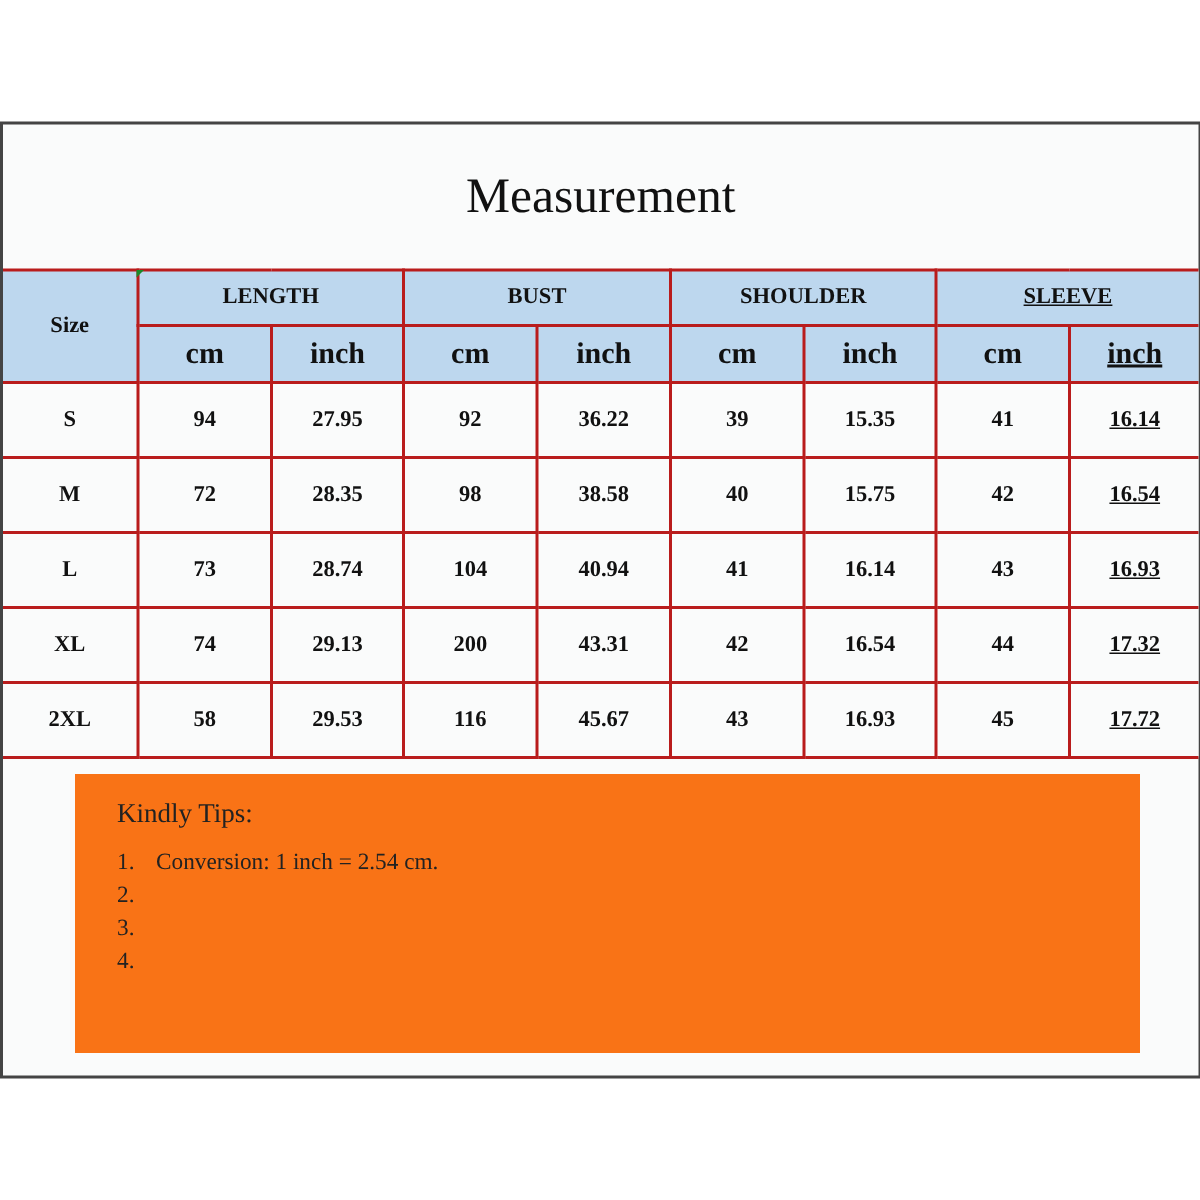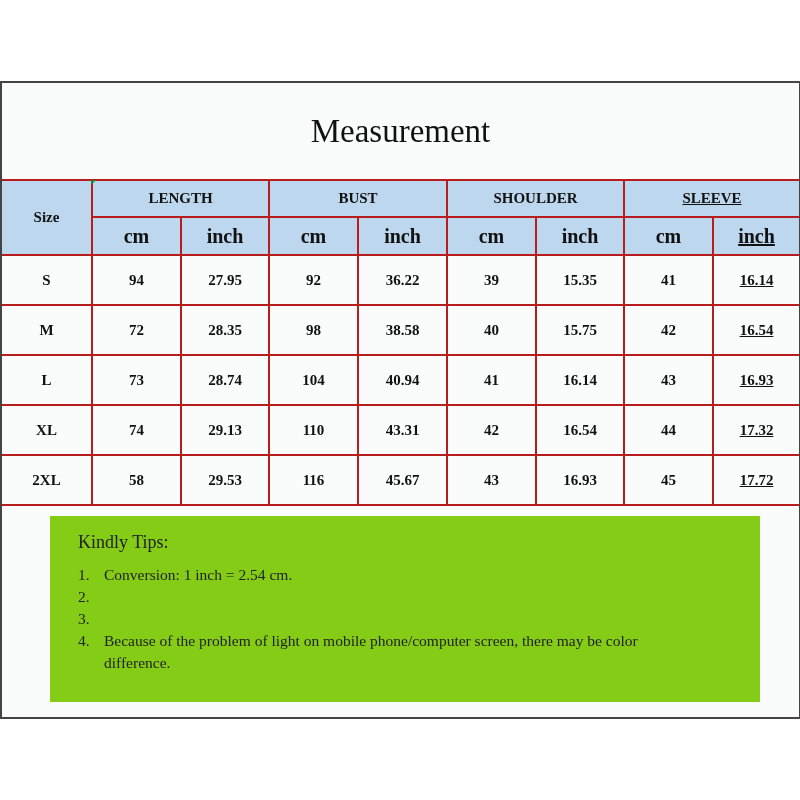--- a/index.html
+++ b/index.html
@@ -9,21 +9,21 @@
   table { position:absolute; left:0; top:96px; border-collapse:collapse; table-layout:fixed; }
   td, th { border:2px solid #b91c1c; text-align:center; vertical-align:middle; padding:0; font-weight:bold; color:#111; }
   th { background:#bdd7ee; font-size:15px; }
   tr.h1 th { height:35px; }
   tr.h2 th { height:36px; font-size:20px; }
   td { height:48px; font-size:15px; background:#fafbfb; }
   table { border-left:none; }
   tr > :first-child { border-left:none; }
   tr > :last-child { border-right:none;text-decoration:underline; }
   .corner-mark { position:absolute; left:89px; top:97px; width:0; height:0; border-top:5px solid #1a8a2a; border-right:5px solid transparent; }
-  .tips { position:absolute; left:48px; top:433px; width:710px; height:186px; background:#84cc16; }
+  .tips { position:absolute; left:48px; top:433px; width:710px; height:186px; background:#f97316; }
   .tips-title { position:absolute; left:28px; top:16px; font-size:18px; color:#222; }
   .tips ol { position:absolute; left:0; top:48px; margin:0; padding:0; list-style:none; width:700px; }
   .tips li { font-size:15.5px; color:#222; line-height:22px; display:flex; }
   .tips li .num { width:26px; margin-left:28px; flex:none; }
   .tips li .txt { width:580px; }
 </style>
 </head>
 <body>
 
 <div class="frame">
@@ -91,21 +91,21 @@
         <td>40.94</td>
         <td>41</td>
         <td>16.14</td>
         <td>43</td>
         <td>16.93</td>
       </tr>
       <tr>
         <td>XL</td>
         <td>74</td>
         <td>29.13</td>
-        <td>110</td>
+        <td>200</td>
         <td>43.31</td>
         <td>42</td>
         <td>16.54</td>
         <td>44</td>
         <td>17.32</td>
       </tr>
       <tr>
         <td>2XL</td>
         <td>58</td>
         <td>29.53</td>
@@ -128,17 +128,16 @@
           <span class="txt">Conversion: 1 inch = 2.54 cm.</span>
         </li>
       <li>
           <span class="num">2.</span>
         </li>
       <li>
           <span class="num">3.</span>
         </li>
       <li>
           <span class="num">4.</span>
-          <span class="txt">Because of the problem of light on mobile phone/computer screen, there may be color difference.</span>
         </li>
     </ol>
   </div>
 </div>
 
 </body></html>

